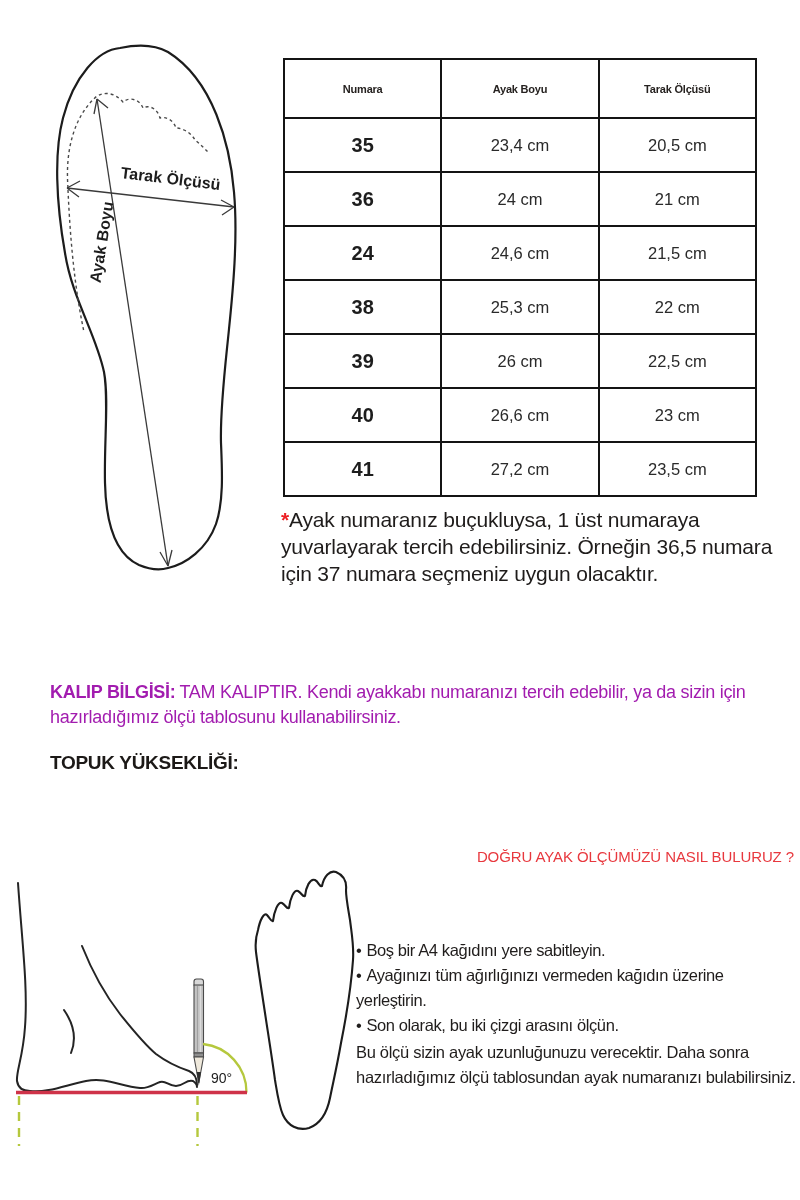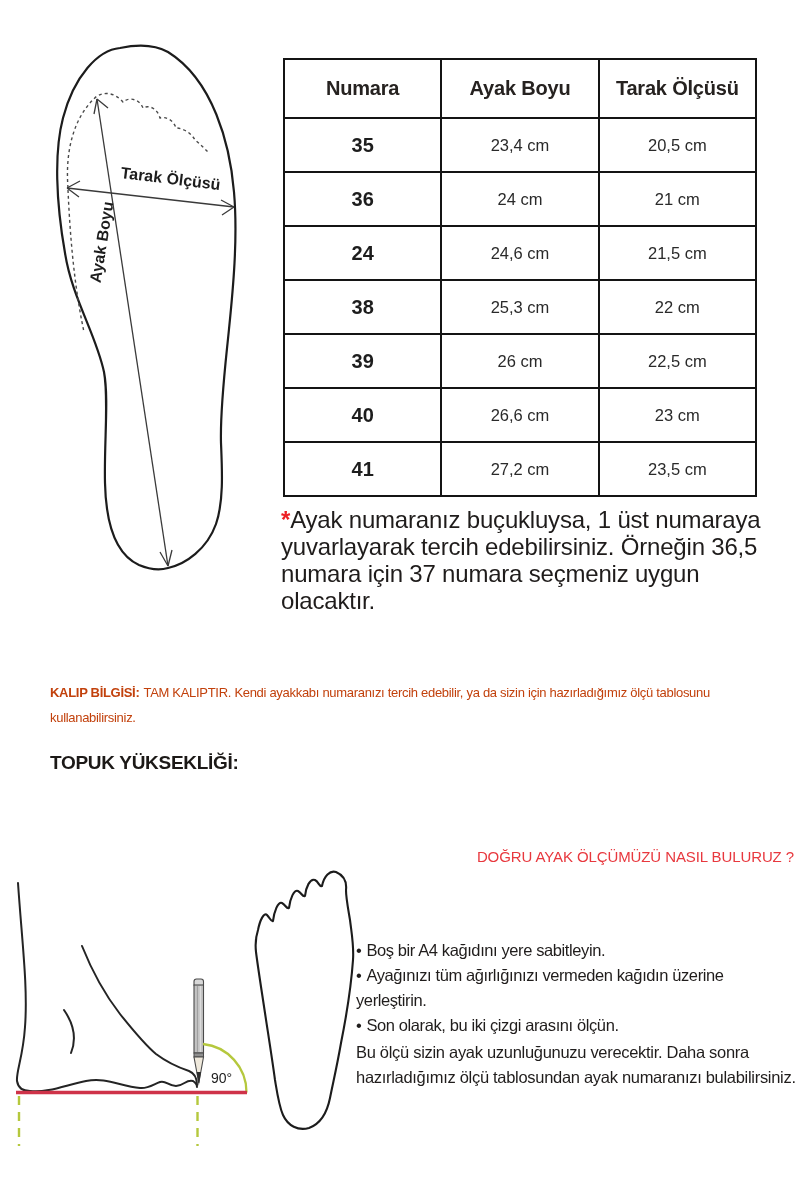--- a/index.html
+++ b/index.html
@@ -10,30 +10,30 @@
     --ink:#262220;
   }
   *{margin:0;padding:0;box-sizing:border-box;}
   html,body{background:#ffffff;}
   body{font-family:"Liberation Sans","DejaVu Sans",sans-serif;color:var(--ink,#262220);}
   .page{position:relative;width:800px;height:1200px;background:#fff;overflow:hidden;}
 
   
   .size-table{position:absolute;left:283px;top:58px;width:474px;border-collapse:collapse;table-layout:fixed;}
   .size-table th,.size-table td{border:2px solid #141414;text-align:center;vertical-align:middle;padding:0;}
-  .size-table th{height:59px;font-size:20px;font-weight:700;letter-spacing:-0.2px;}
+  .size-table th{height:59px;font-size:11px;font-weight:700;letter-spacing:-0.2px;}
   .size-table td{height:54px;font-size:16.5px;color:#2a2a2a;}
   .size-table td.num{font-size:20px;font-weight:700;color:#1d1d1d;margin-top:8px;}
 
   
-  .footnotes{position:absolute;left:281px;top:506px;width:512px;font-size:24px;line-height:27px;letter-spacing:-0.2px;color:#1f1c1b;}
+  .footnotes{position:absolute;left:281px;top:506px;width:512px;font-size:21px;line-height:27px;letter-spacing:-0.2px;color:#1f1c1b;}
   .footnotes .star{color:var(--asterisk-red,#ed2024);font-weight:700;}
 
   
-  .kalip{position:absolute;left:50px;top:680px;width:748px;font-size:13px;line-height:25px;letter-spacing:-0.3px;color:#c2410c;}
+  .kalip{position:absolute;left:50px;top:680px;width:748px;font-size:18px;line-height:25px;letter-spacing:-0.3px;color:#a21caf;}
   .kalip strong{font-weight:700;margin-right:4px;letter-spacing:-0.3px;}
   .topuk{position:absolute;left:50px;top:752px;font-size:19px;font-weight:700;letter-spacing:-0.3px;color:#1c1917;}
 
   
   .guide-title{position:absolute;left:358px;top:848px;width:436px;text-align:right;font-size:15px;font-weight:400;letter-spacing:-0.1px;color:var(--accent-red,#e8383e);}
   .bullets{position:absolute;left:356px;top:938px;width:440px;font-size:16.5px;line-height:25px;letter-spacing:-0.4px;color:#201d1c;}
   .bullets .glyph{margin-right:5px;}
   .outro{position:absolute;left:356px;top:1040px;width:442px;font-size:16.5px;line-height:25px;letter-spacing:-0.3px;color:#201d1c;}
 
   

